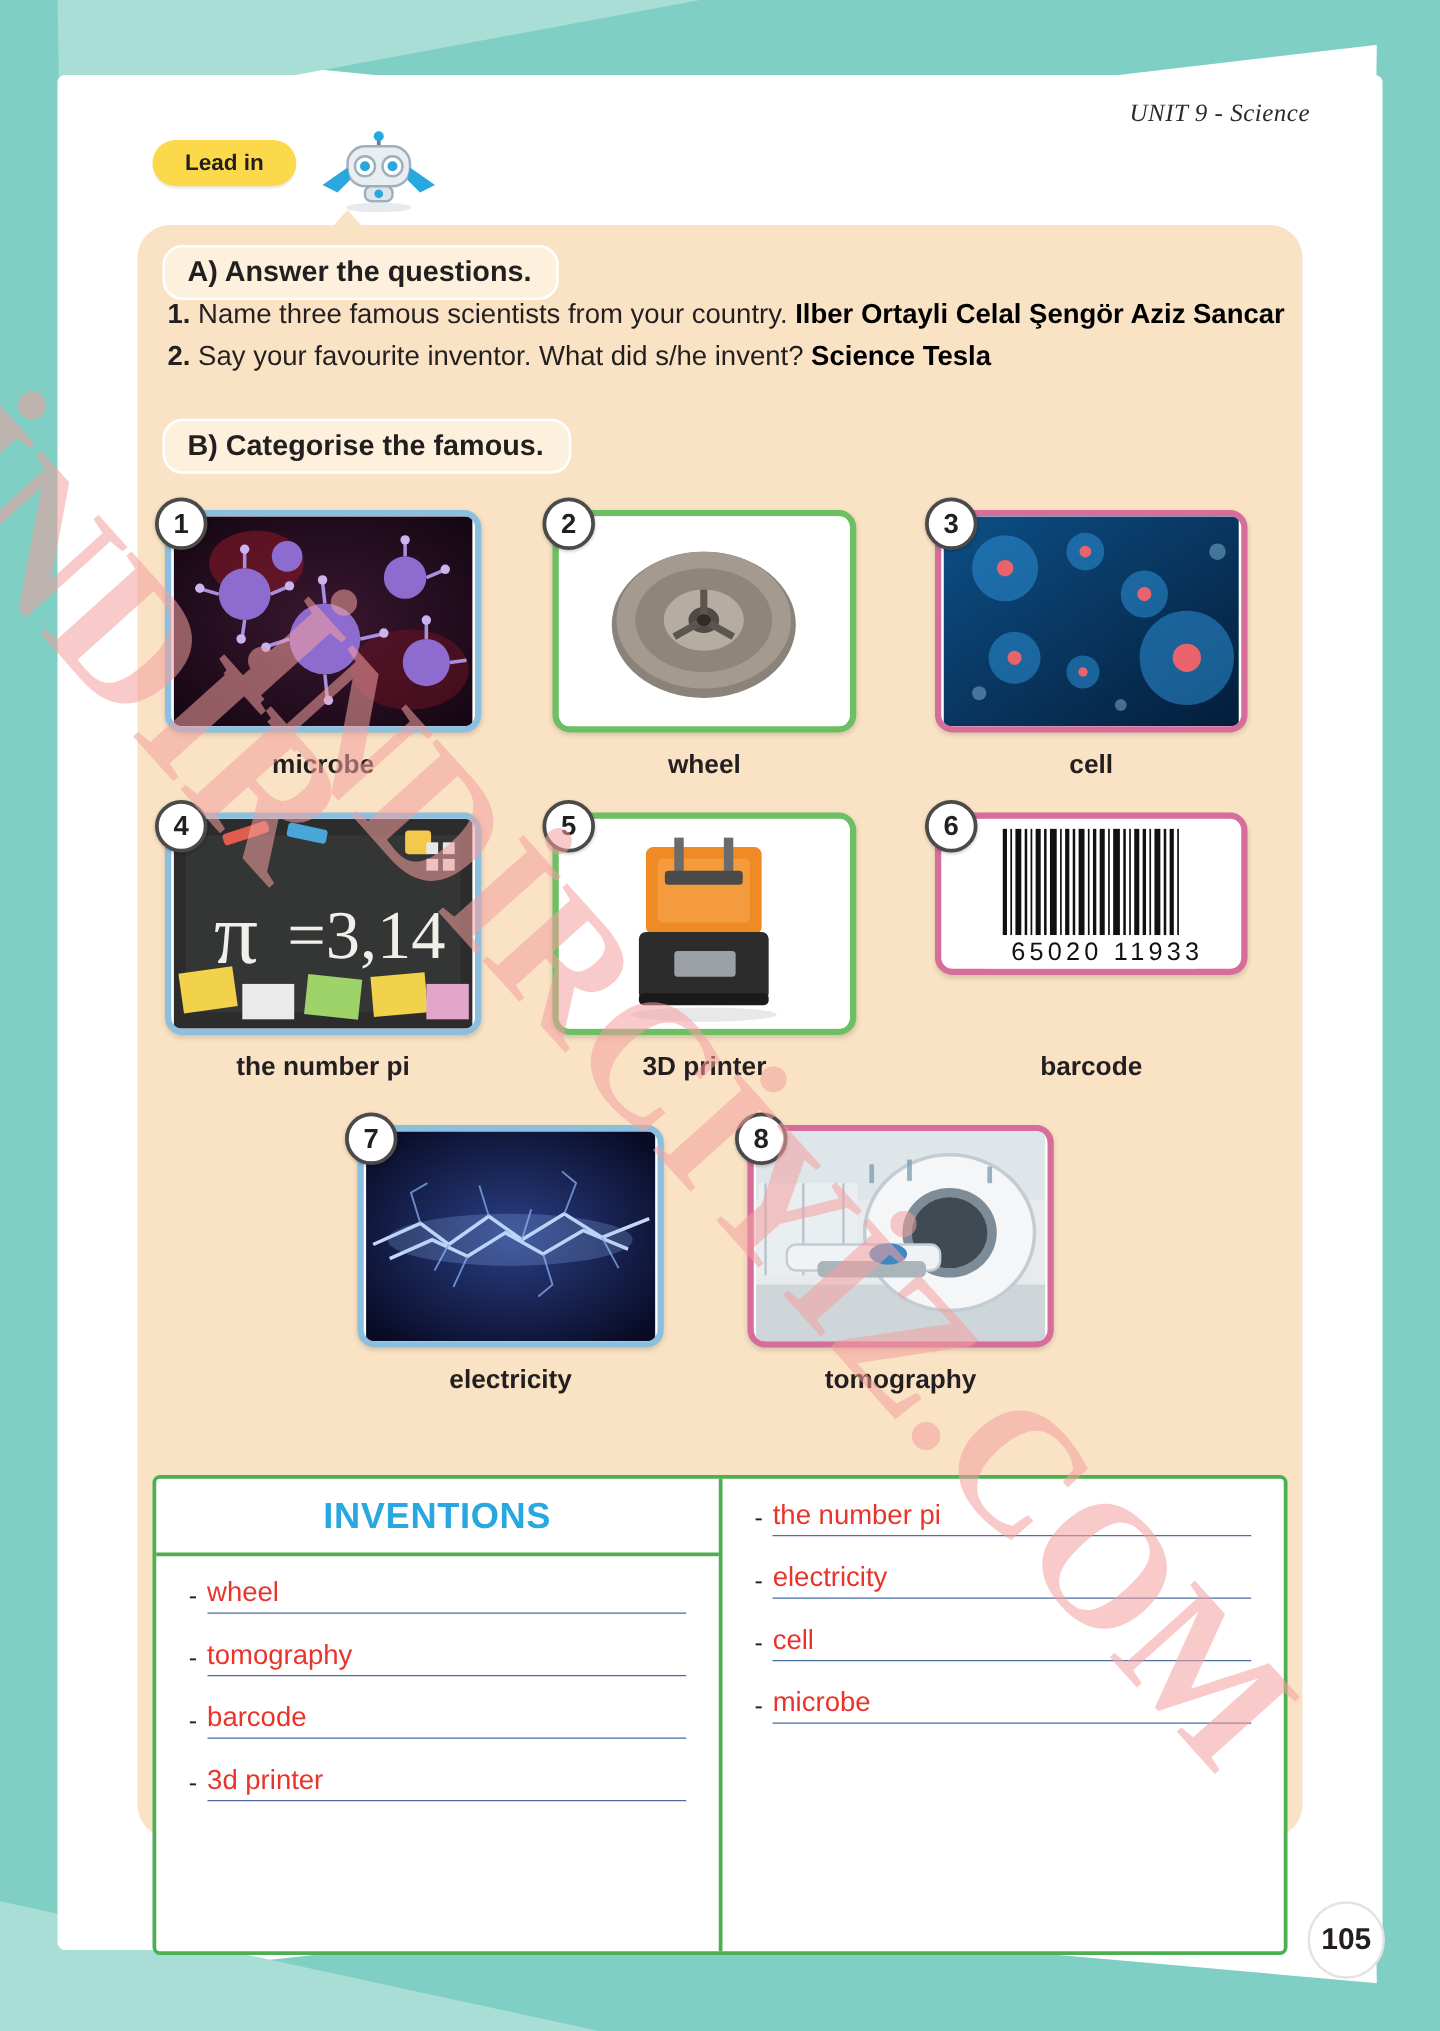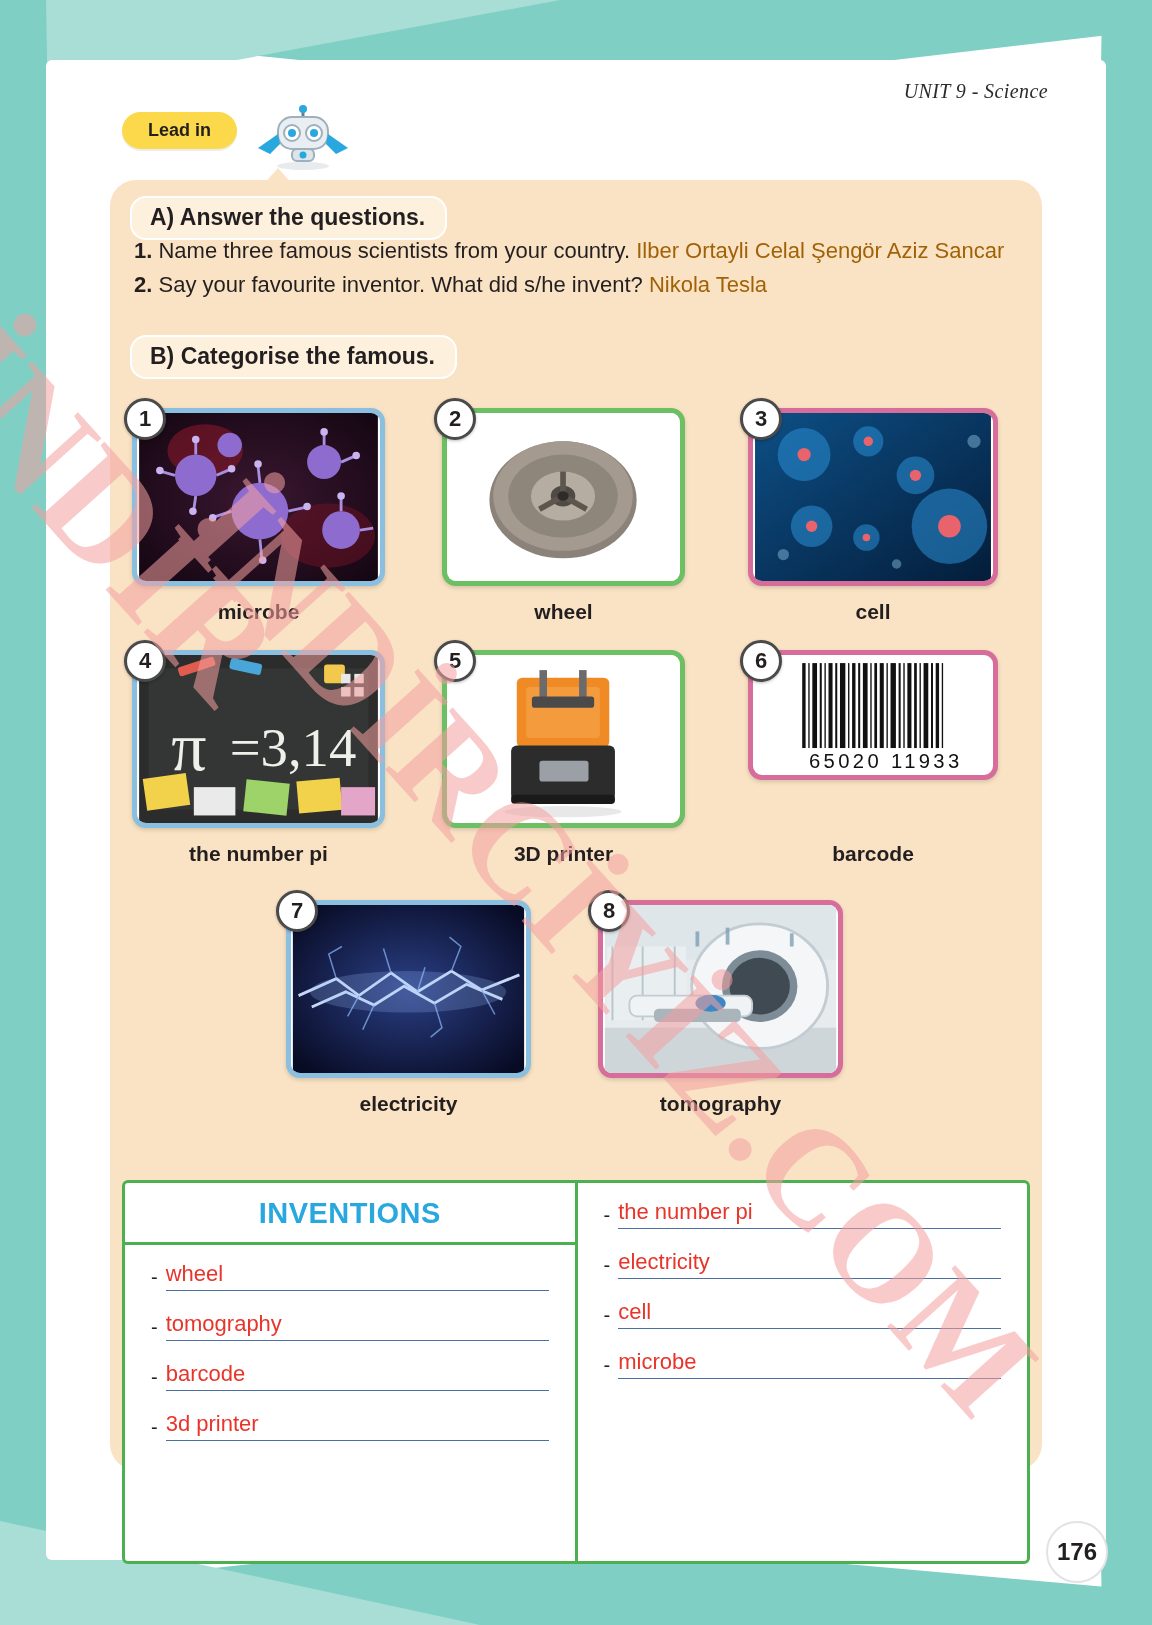--- a/index.html
+++ b/index.html
@@ -134,21 +134,21 @@
   #headB { top: 335px; left: 130px; }
 
   
   .q-line {
     position: absolute;
     font-size: 22px;
     color: #231f20;
     white-space: nowrap;
   }
   .q-line .num { font-weight: bold; }
-  .answer { color: #a16207; }
+  .answer { color: #000000; font-weight: bold; }
   #q1 { top: 238px; left: 134px; }
   #q2 { top: 272px; left: 134px; }
 
   
   .card {
     position: absolute;
     border-radius: 14px;
     overflow: hidden;
     border: 5px solid #8bbfe0;
     background: #fff;
@@ -302,21 +302,21 @@
 <div class="sec-heading" id="headA">A) Answer the questions.</div>
 
 <div class="q-line" id="q1">
   <span class="num">1.</span>
   <span>Name three famous scientists from your country.</span>
   <span class="answer">Ilber Ortayli Celal Şengör Aziz Sancar</span>
 </div>
 <div class="q-line" id="q2">
   <span class="num">2.</span>
   <span>Say your favourite inventor. What did s/he invent?</span>
-  <span class="answer">Nikola Tesla</span>
+  <span class="answer">Science Tesla</span>
 </div>
 
 <div class="sec-heading" id="headB">B) Categorise the famous.</div>
 
 <div class="badge" style="top:398px; left:124px;">1</div>
 <div class="card blue" style="top:408px; left:132px; width:253px; height:178px;">
   <svg viewBox="0 0 253 178" class="art">
     <defs>
       <radialGradient id="mgb" cx="50%" cy="50%" r="70%">
         <stop offset="0%" stop-color="#3a1730"></stop>
@@ -606,13 +606,13 @@
     </div>
   </div>
 
 </div>
 
 <div class="watermark">
   <div class="wm-text" id="wm1">İNDİR</div>
   <div class="wm-text" id="wm2">İNDİRCİYİZ.COM</div>
 </div>
 
-<div class="page-num">176</div>
+<div class="page-num">105</div>
 
 </body></html>

